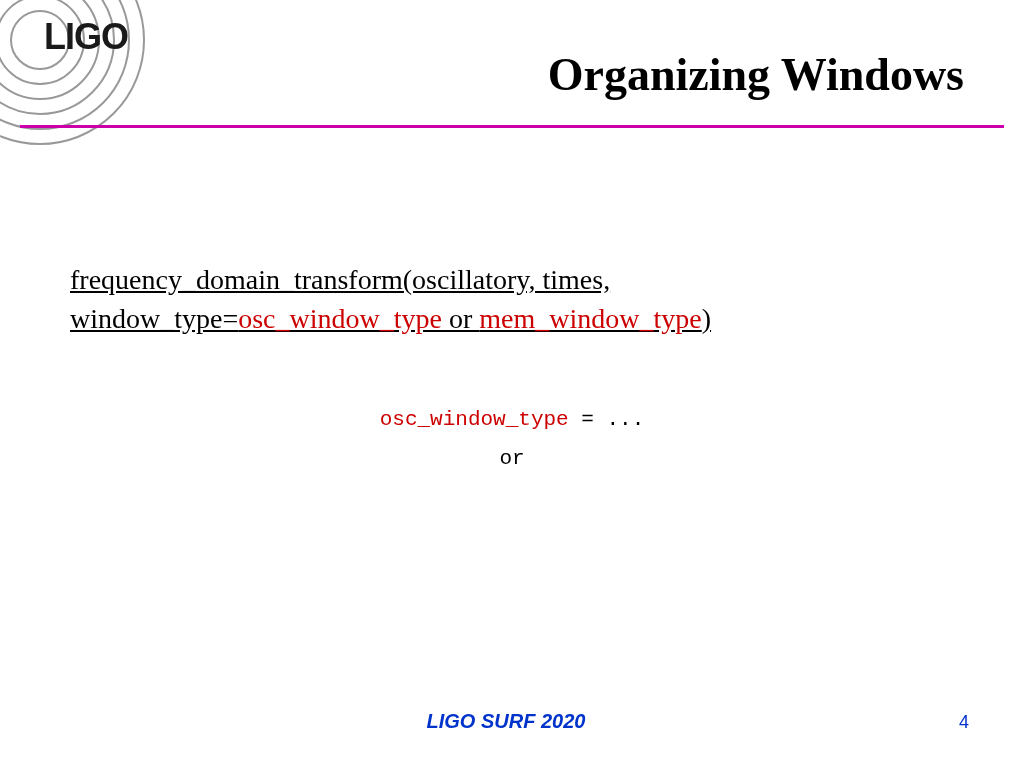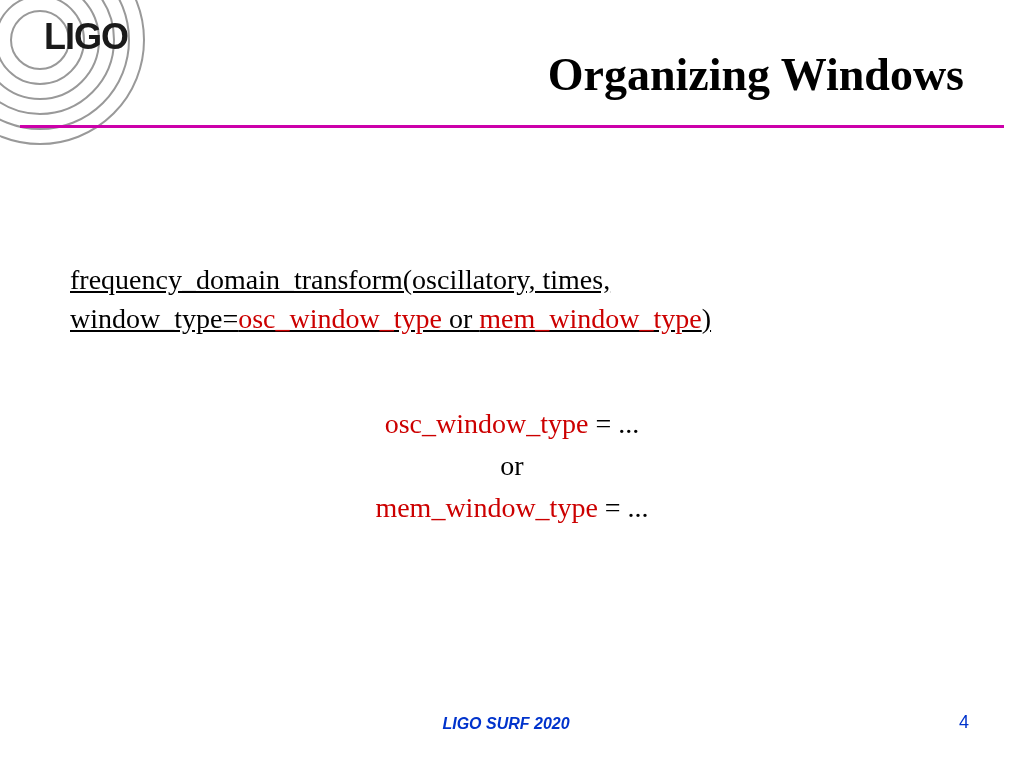--- a/index.html
+++ b/index.html
@@ -67,37 +67,38 @@
       color: #000000;
       line-height: 1.4;
       margin-bottom: 10px;
       text-decoration: underline;
     }
     .centered-block {
       text-align: center;
       margin-top: 70px;
     }
     .centered-line {
-      font-size: 28px;
+      font-size: 21px;
       color: #000000;
-      margin: 10px 0;
+      margin: 16px 0;
+      font-family: Liberation Mono, monospace;
     }
     .red {
       color: #cc0000;
     }
     .footer-center {
       position: absolute;
       bottom: 35px;
       left: 0;
       right: 12px;
       text-align: center;
       font-family: Arial, Helvetica, sans-serif;
       font-weight: bold;
       font-style: italic;
-      font-size: 16px;
+      font-size: 20px;
       color: #0033cc;
     }
     .page-number {
       position: absolute;
       bottom: 35px;
       right: 55px;
       font-family: Arial, Helvetica, sans-serif;
       font-size: 18px;
       color: #0033cc;
     }
@@ -123,20 +124,17 @@
 <div class="content">
   <div class="code-line">
     <span>frequency_domain_transform(oscillatory, times, window_type=</span><span class="red">osc_window_type</span><span> or </span><span class="red">mem_window_type</span><span>)</span>
   </div>
 
   <div class="centered-block">
     <div class="centered-line">
       <span class="red">osc_window_type</span><span> = ...</span>
     </div>
     <div class="centered-line">or</div>
-    <div class="centered-line">
-      <span class="red">mem_window_type</span><span> = ...</span>
-    </div>
   </div>
 </div>
 
 <div class="footer-center">LIGO SURF 2020</div>
 <div class="page-number">4</div>
 
 </body></html>

